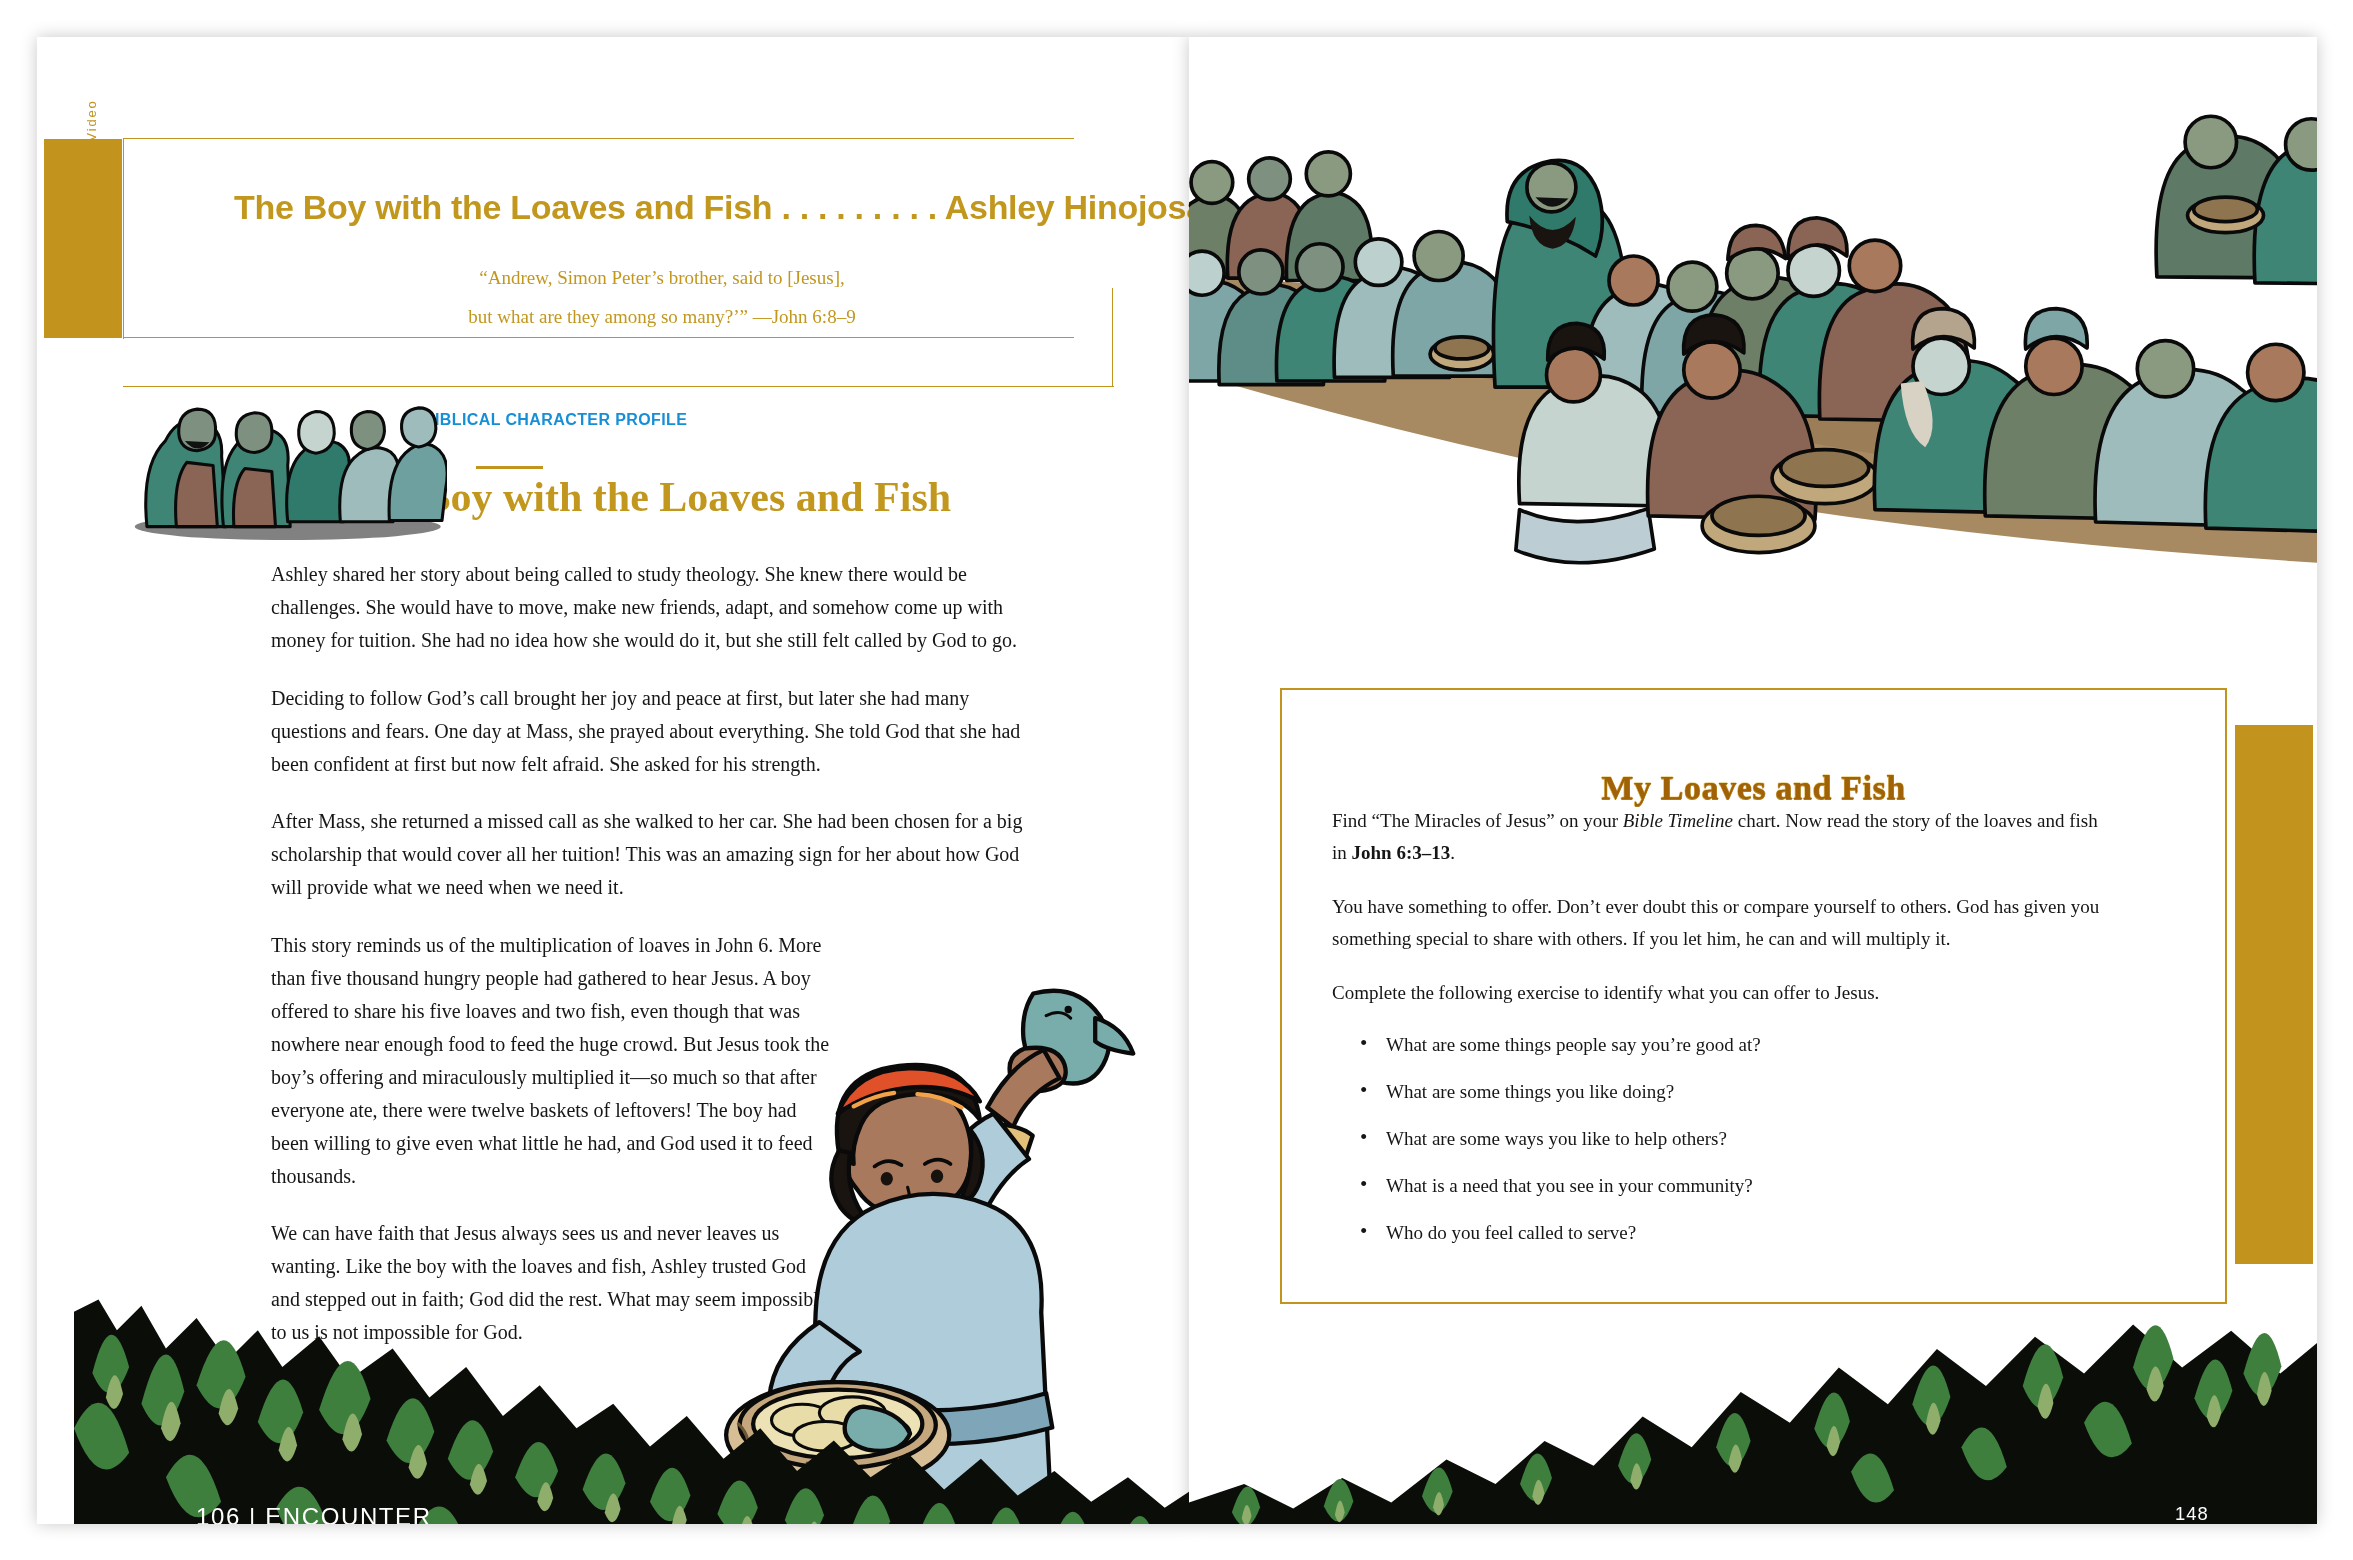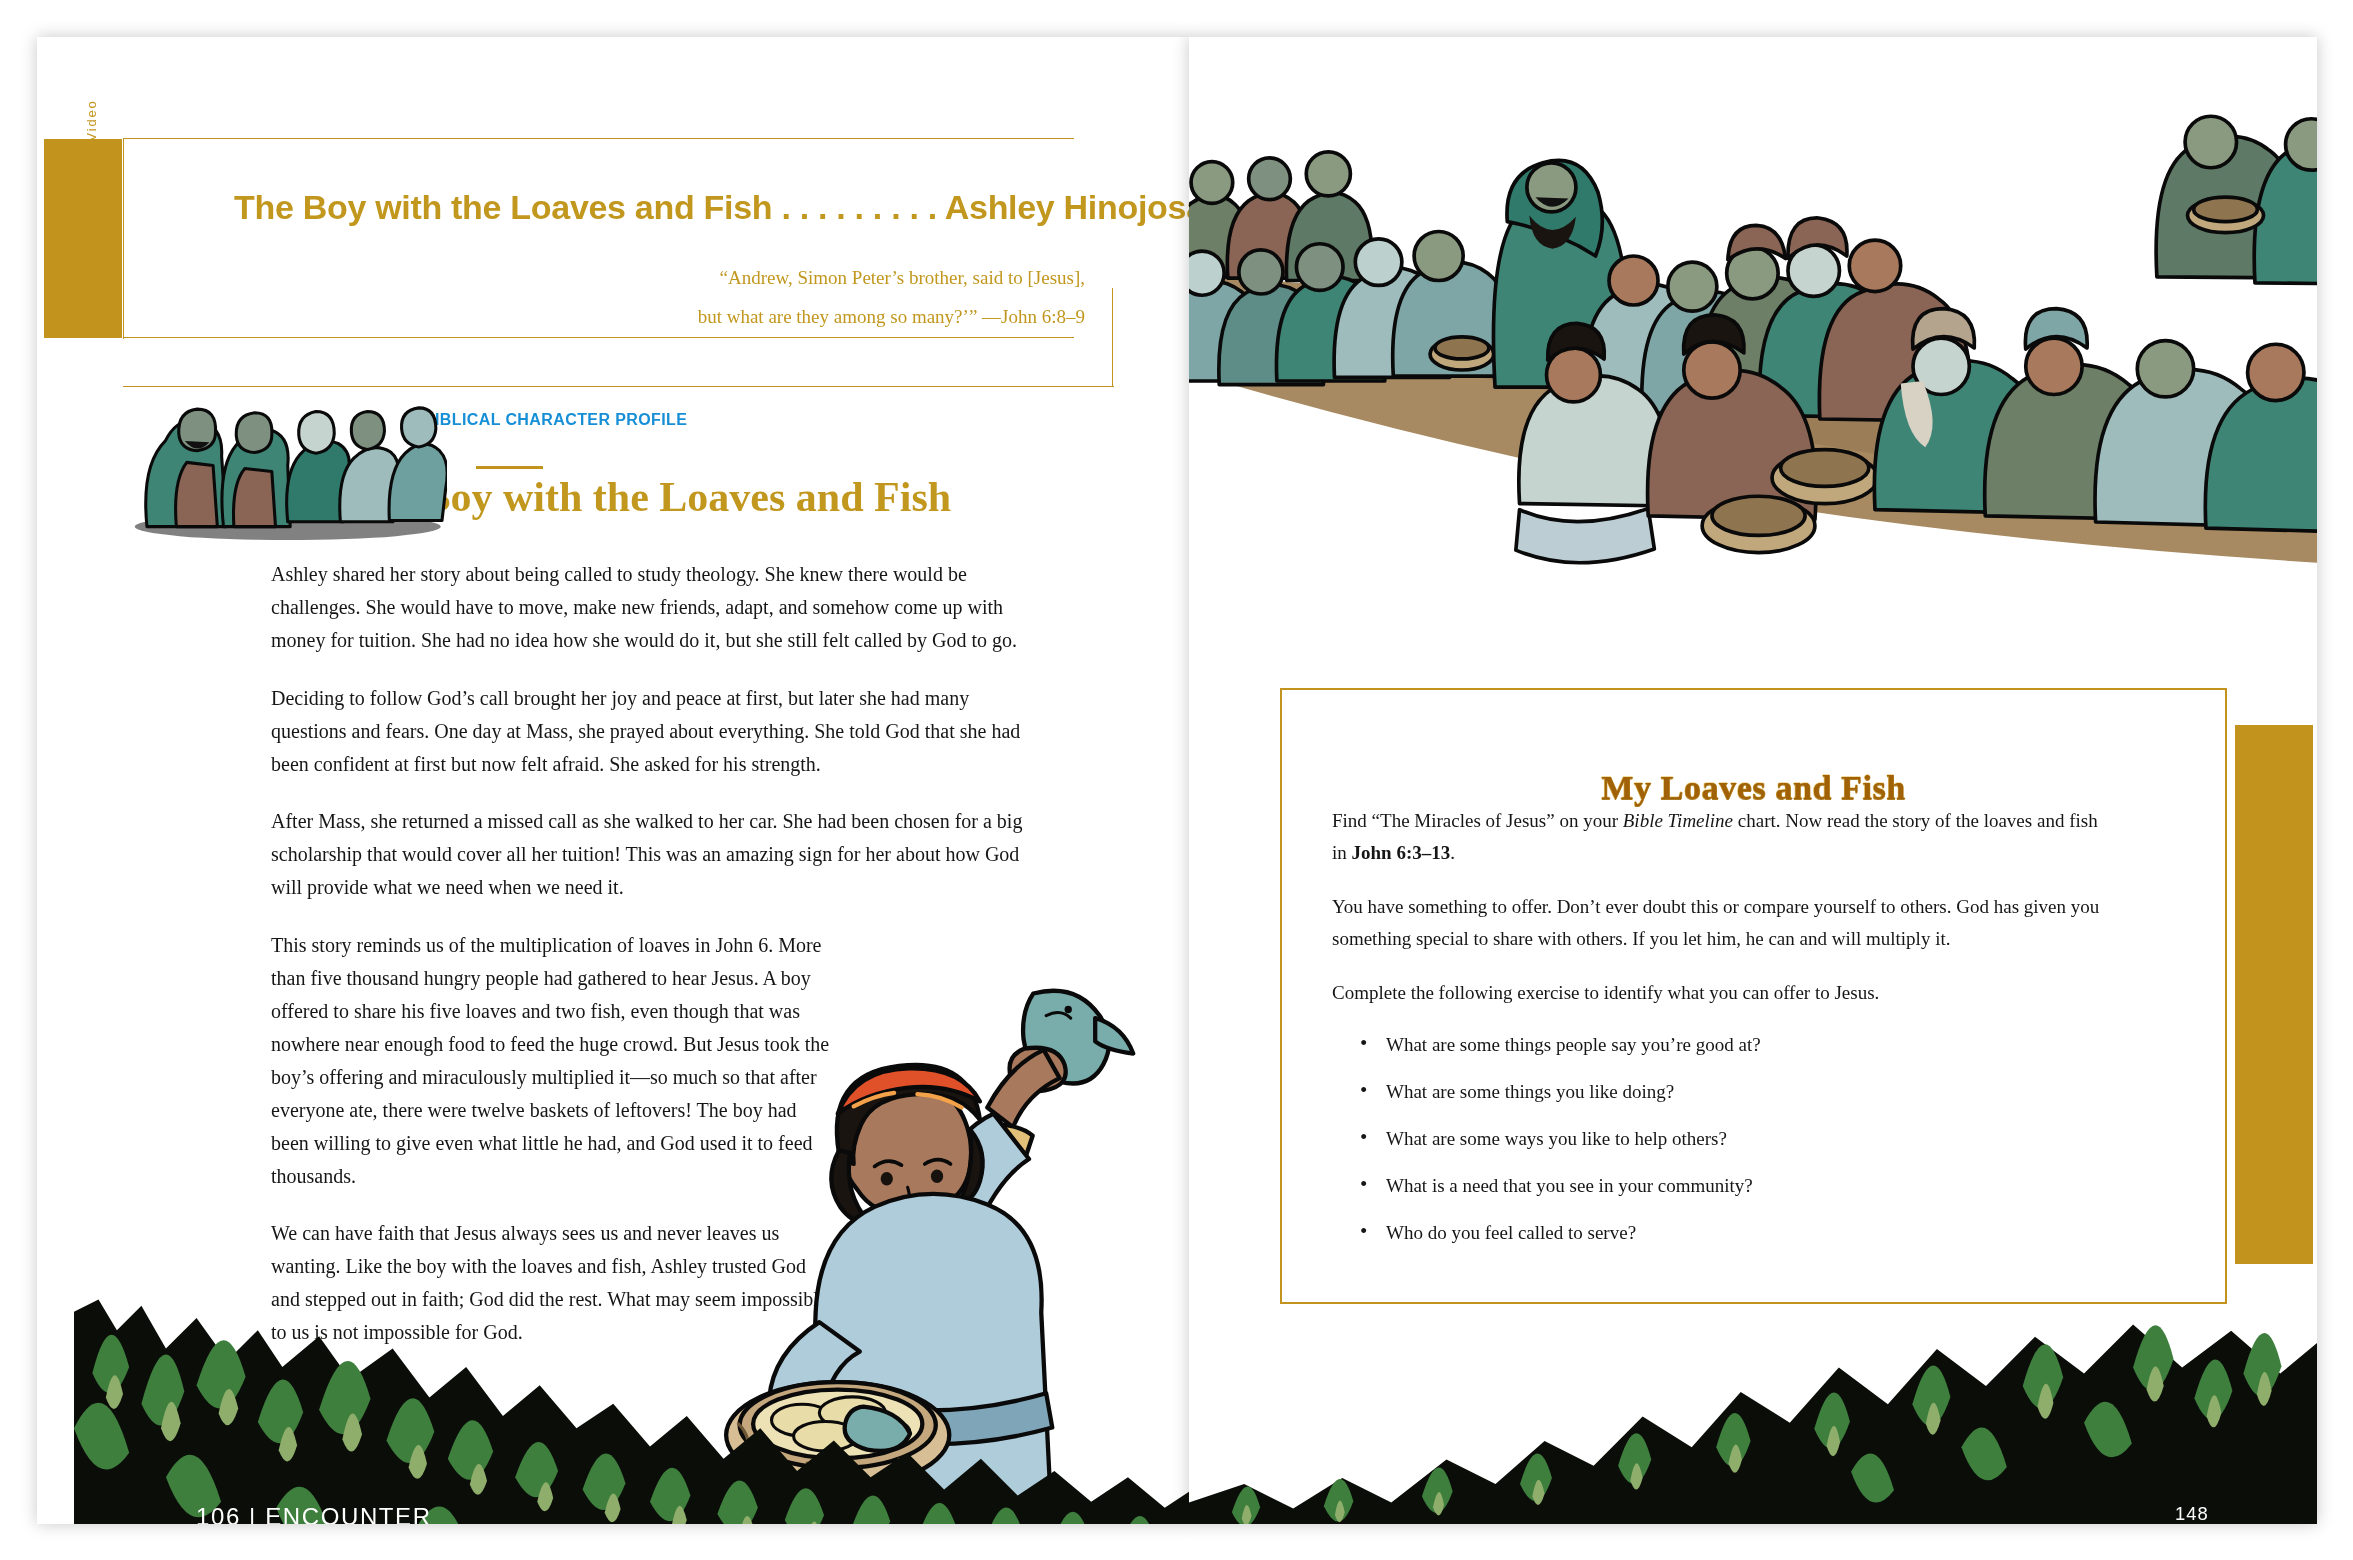--- a/index.html
+++ b/index.html
@@ -28,21 +28,21 @@
   .header-left-rule{position:absolute;left:86px;top:101px;width:1.2px;height:201px;background:#C2941E;}
   .header-bottom-rule{position:absolute;left:86px;top:300px;width:951px;height:1.2px;background:#C2941E;}
 
   .quote-rule-right{position:absolute;left:1075px;top:251px;width:1.2px;height:99px;background:#C2941E;}
   .quote-rule-bottom{position:absolute;left:86px;top:349px;width:991px;height:1.2px;background:#C2941E;}
 
   .chapter-title{position:absolute;left:197px;top:151px;width:846px;
                  color:#C2971E;font-family:"Liberation Sans", sans-serif;
                  font-size:34px;font-weight:700;letter-spacing:-0.3px;white-space:nowrap;}
 
-  .scripture{position:absolute;left:202px;top:221px;width:846px;text-align:right;
+  .scripture{position:absolute;left:202px;top:221px;width:846px;text-align:center;
              color:#C2971E;font-family:"Liberation Serif", serif;font-size:19px;
              line-height:39px;}
   .scripture div{white-space:nowrap;}
 
   
   .kicker{position:absolute;left:386px;top:374px;width:552px;
           color:#178FD6;font-family:"Liberation Sans", sans-serif;
           font-size:16px;font-weight:700;letter-spacing:0.4px;white-space:nowrap;}
   .kicker-rule{position:absolute;left:439px;top:429px;width:67px;height:3.1px;background:#C2941E;}
   .profile-title{position:absolute;left:305px;top:436px;width:736px;

